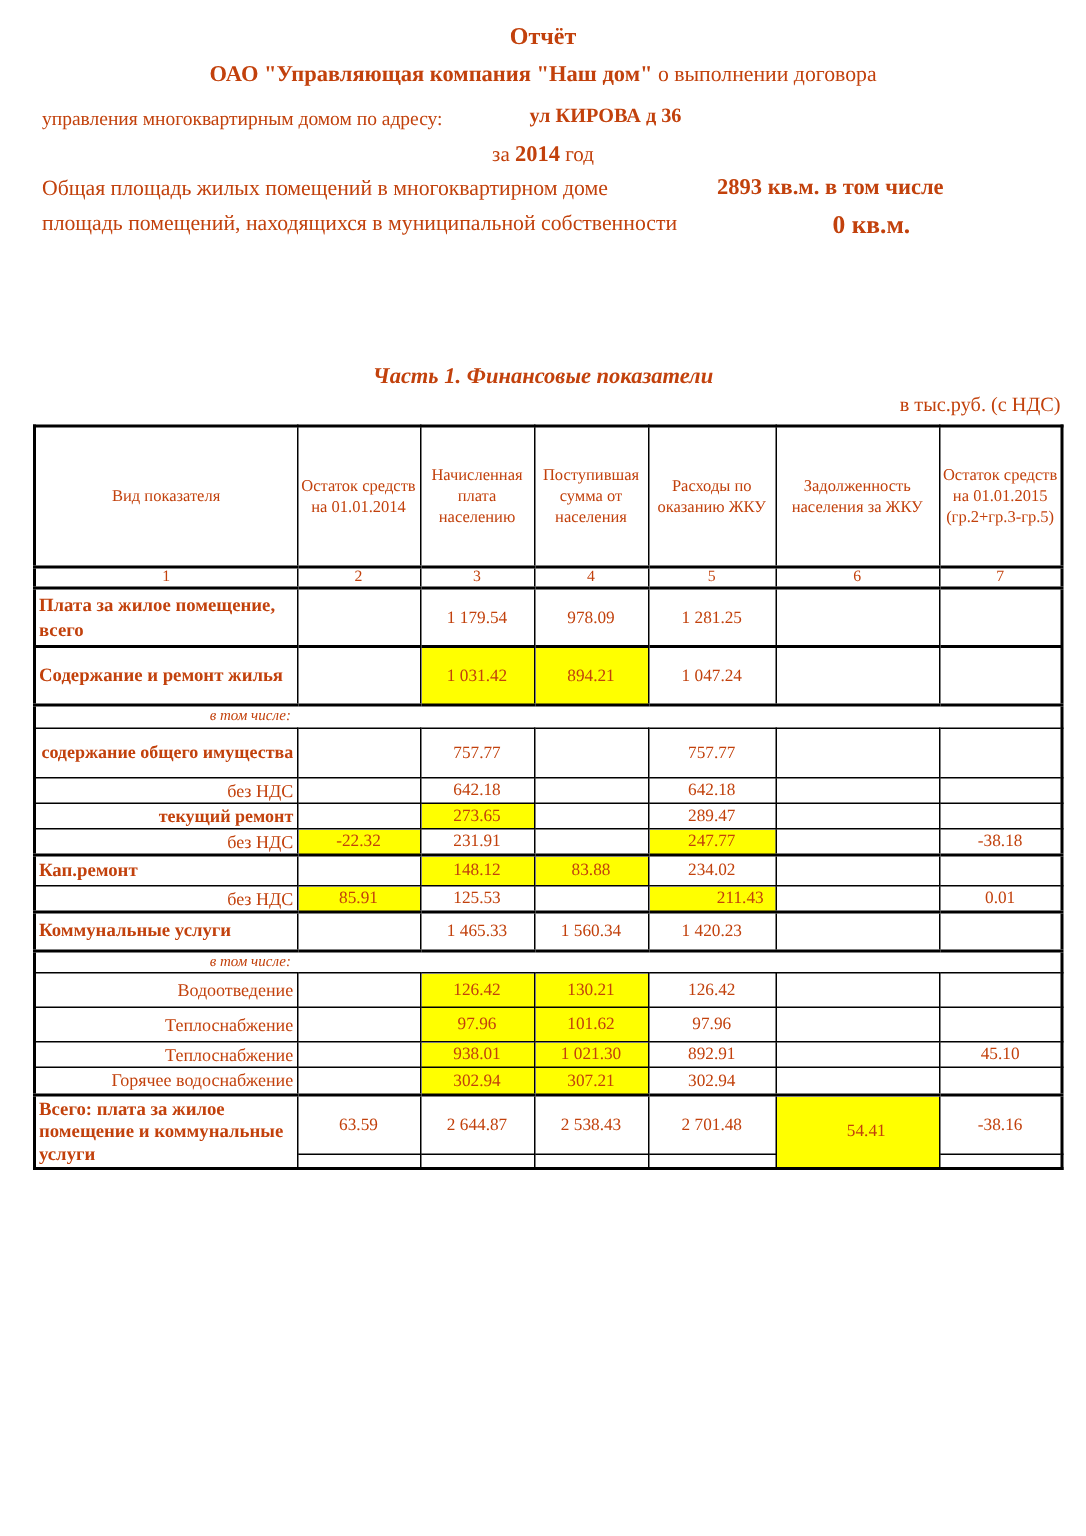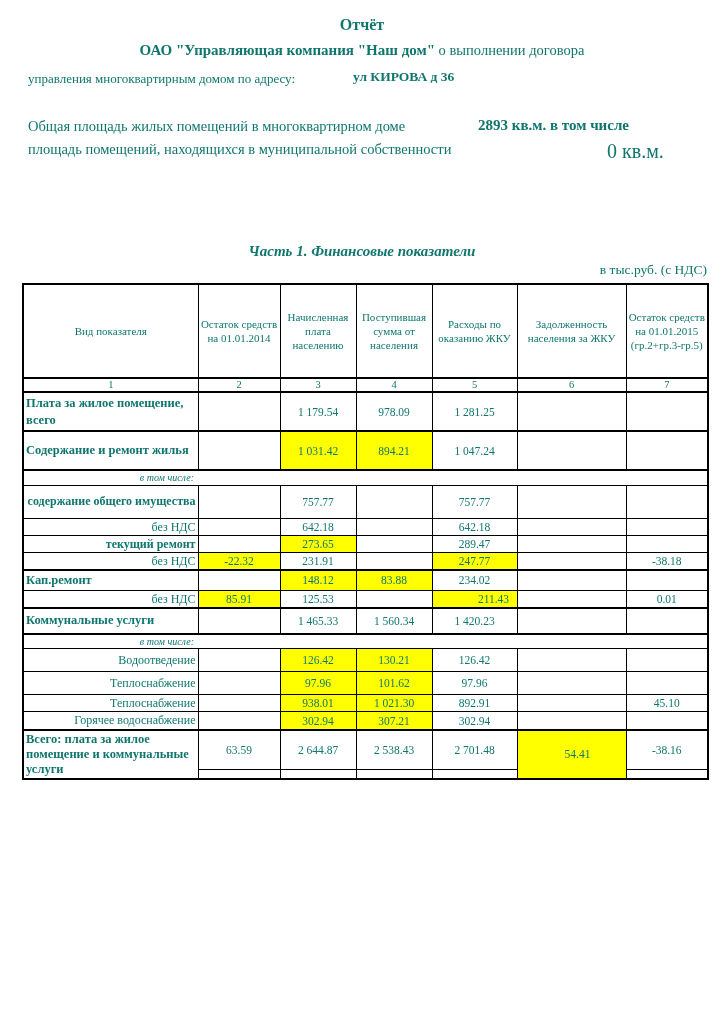--- a/index.html
+++ b/index.html
@@ -1,37 +1,37 @@
 <!DOCTYPE html>
 <html><head>
 <meta charset="utf-8">
 <style>
   html,body { margin:0; padding:0; background:#e8e8e8; }
   .doc {
     position:relative;
     width:724px; height:1024px;
-    background:#ffffff; color:#0f766e;
+    background:#ffffff; color:#c2410c;
     font-family:"Liberation Serif","DejaVu Serif",serif;
     margin:0 auto; overflow:hidden;
   }
   .abs { position:absolute; }
   .center { left:0; width:724px; text-align:center; }
   .b { font-weight:bold; }
 
   #doc-title { top:16px; font-size:16px; font-weight:bold; }
   #line2 { top:42px; font-size:14.5px; }
   #line2 .b { font-size:15px; }
   #line3-label { top:71px; left:28px; font-size:13px; }
   #line3-value { top:69px; left:353px; font-size:13.5px; font-weight:bold;text-align:center; }
   #line4 { top:95px; font-size:14px; }
   #line4 .b { font-size:15px; }
   #line5-label { top:118px; left:28px; font-size:14.5px; }
   #line5-value { top:117px; left:478px; font-size:15px; font-weight:bold; }
   #line6-label { top:141px; left:28px; font-size:14.5px; }
-  #line6-value { top:140px; left:607px; font-size:20px; font-weight:normal; }
+  #line6-value { top:140px; left:555px; font-size:17px; font-weight:bold; }
 
   #section-title { top:243px; font-size:15px; font-weight:bold; font-style:italic; }
   #units { top:262px; right:17px; font-size:13.5px; }
 
   table.fin {
     position:absolute; top:283px; left:22px;
     width:685px; table-layout:fixed;
     border-collapse:collapse;
     border:2px solid #000;
   }
@@ -68,20 +68,21 @@
 
 <div class="doc">
 
   <div id="doc-title" class="abs center">Отчёт</div>
 
   <div id="line2" class="abs center"><span class="b">ОАО "Управляющая компания "Наш дом"</span><span> о выполнении договора</span></div>
 
   <div id="line3-label" class="abs">управления многоквартирным домом по адресу:</div>
   <div id="line3-value" class="abs">ул КИРОВА д 36</div>
 
+  <div id="line4" class="abs center"><span>за </span><span class="b">2014</span><span> год</span></div>
 
   <div id="line5-label" class="abs">Общая площадь жилых помещений в многоквартирном доме</div>
   <div id="line5-value" class="abs">2893 кв.м. в том числе</div>
 
   <div id="line6-label" class="abs">площадь помещений, находящихся в муниципальной собственности</div>
   <div id="line6-value" class="abs">0 кв.м.</div>
 
   <div id="section-title" class="abs center">Часть 1. Финансовые показатели</div>
   <div id="units" class="abs">в тыс.руб. (с НДС)</div>
 

